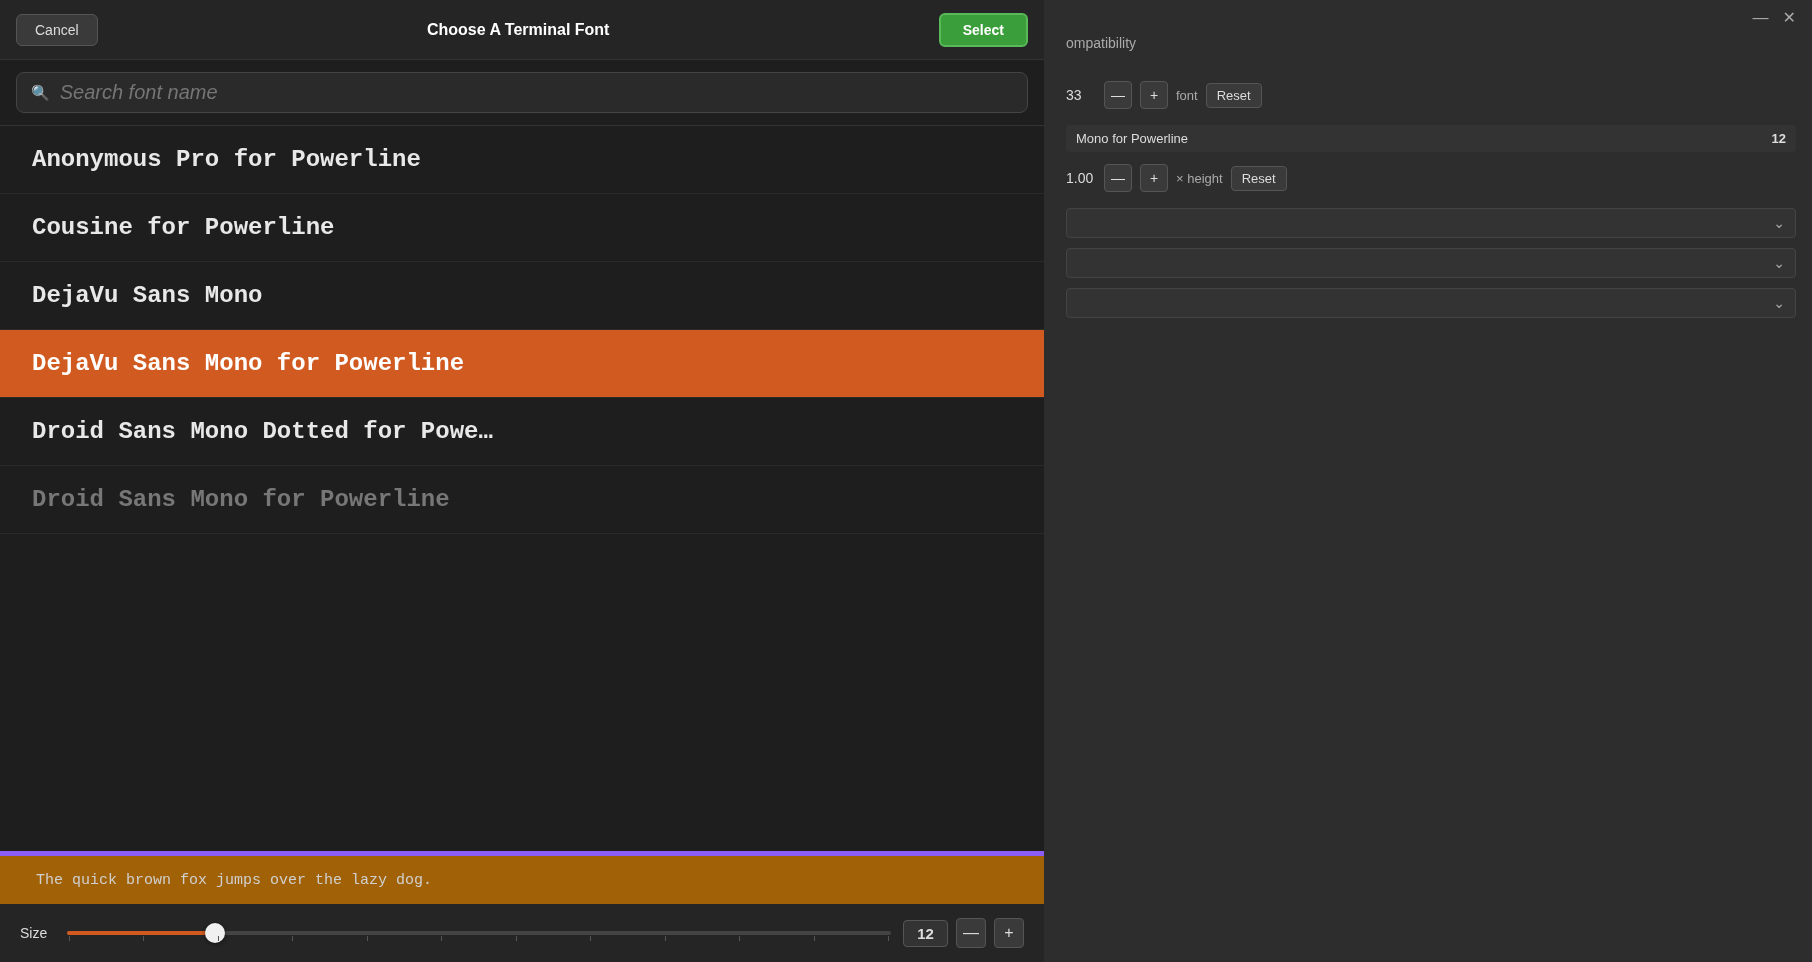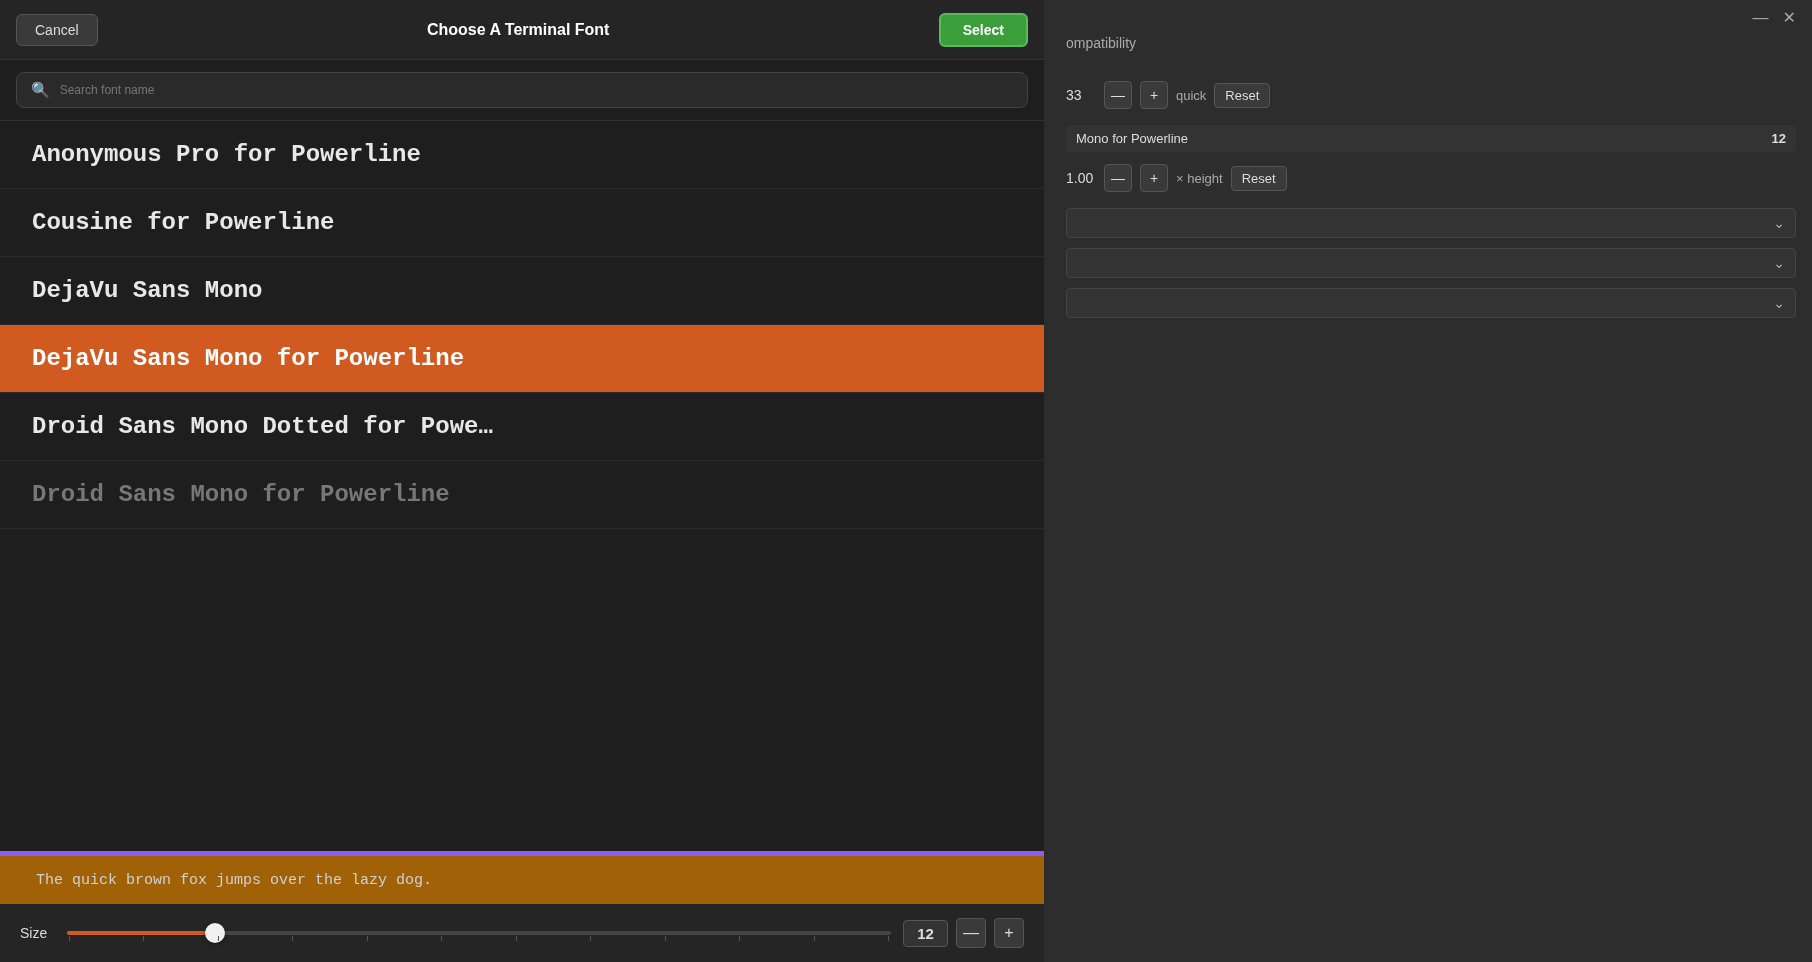--- a/index.html
+++ b/index.html
@@ -204,22 +204,23 @@
     .search-icon {
       color: #888;
       font-size: 15px;
     }
 
     .search-input {
       background: none;
       border: none;
       outline: none;
       color: #86efac;
-      font-size: 12px;
+      font-size: 20px;
       width: 100%;
+      font-style: italic;
     }
 
     .font-list {
       flex: 1;
       overflow-y: auto;
       background: #1e1e1e;
     }
 
     .font-item {
       padding: 20px 32px;
@@ -360,21 +361,21 @@
 
   <div class="window-controls">
     <button class="win-btn">—</button>
     <button class="win-btn">✕</button>
   </div>
 
   <div class="settings-row" style="margin-top:30px;">
     <span class="settings-value">33</span>
     <button class="ctrl-btn">—</button>
     <button class="ctrl-btn">+</button>
-    <span class="settings-label">quick</span>
+    <span class="settings-label">font</span>
     <button class="reset-btn">Reset</button>
   </div>
 
   <div class="font-display">
     <span>Mono for Powerline</span>
     <span class="font-size-badge">12</span>
   </div>
 
   <div class="settings-row">
     <span class="settings-value">1.00</span>

